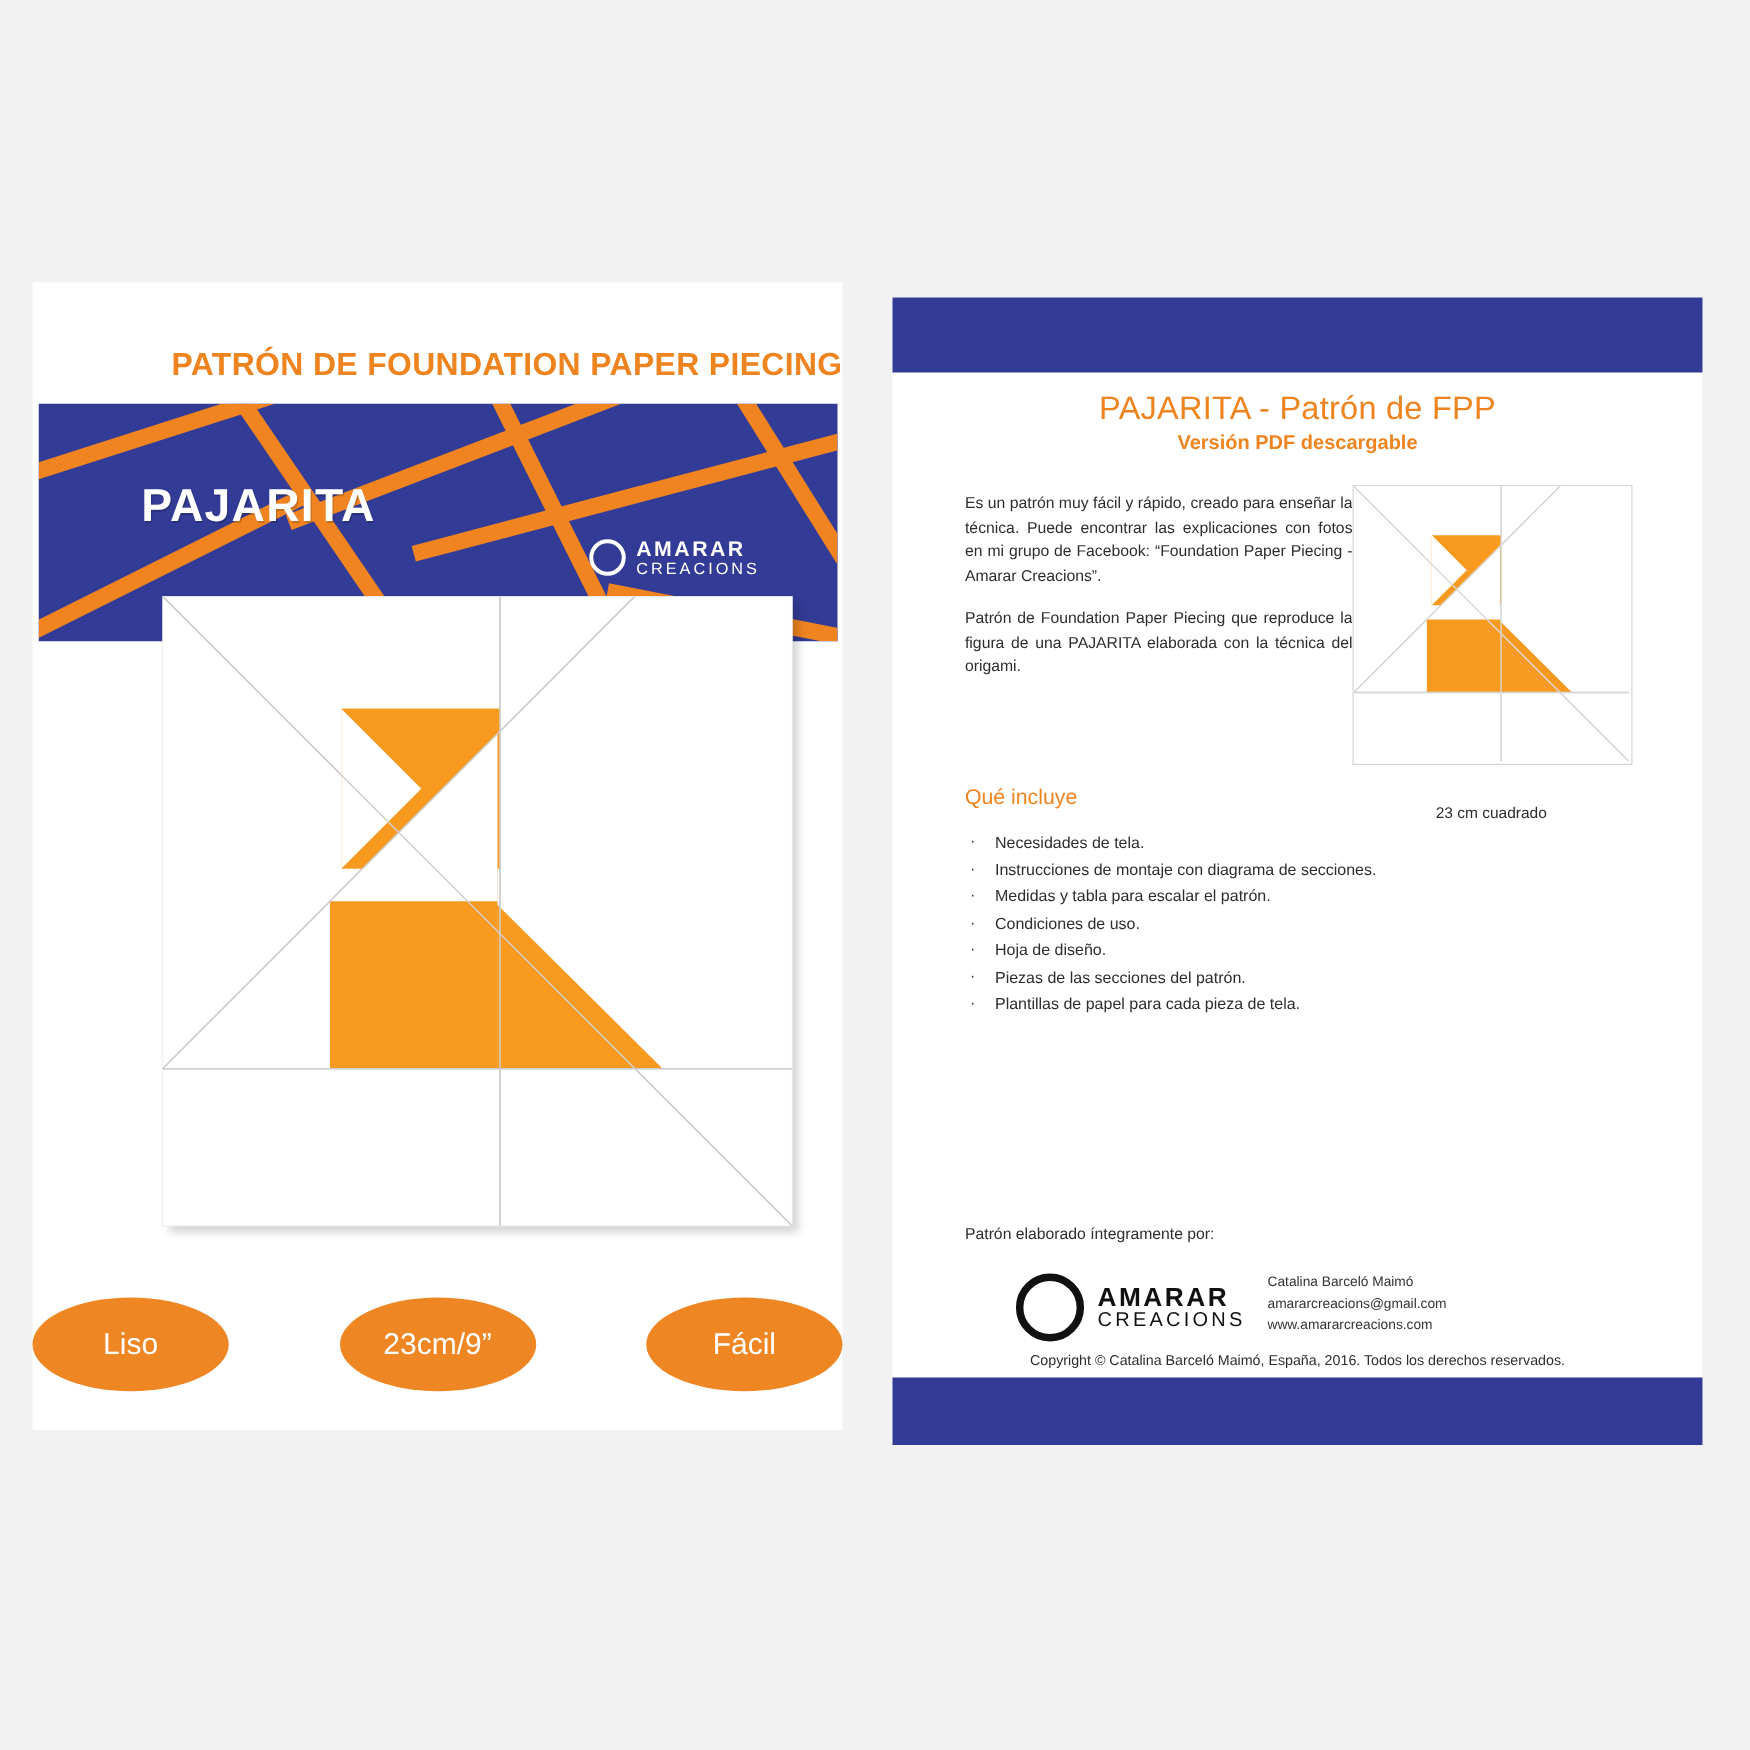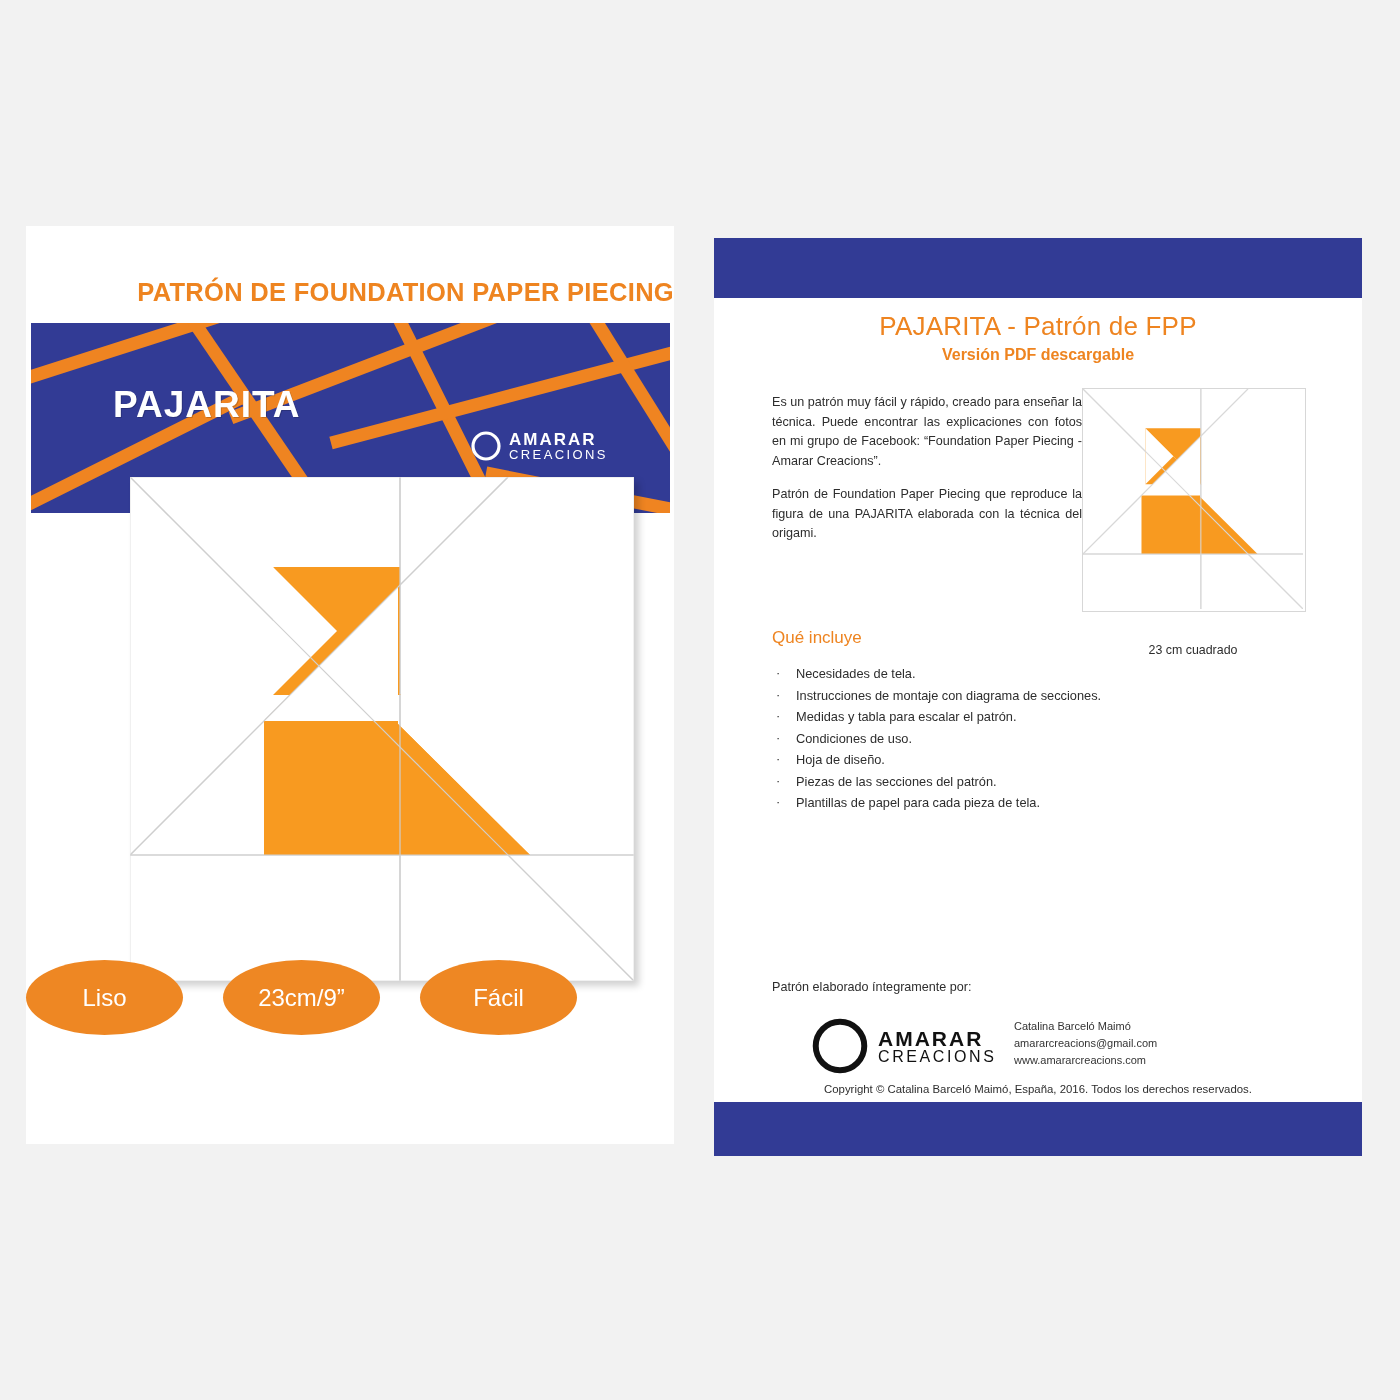--- a/index.html
+++ b/index.html
@@ -85,24 +85,24 @@
     width: 504px;
     height: 504px;
     background: #ffffff;
     box-shadow: 5px 5px 7px rgba(0,0,0,0.18);
   }
   .block-wrap svg { display: block; }
 
   .pill-row {
     position: absolute;
     left: 0;
-    top: 734px;
+    top: 812px;
     width: 648px;
     display: flex;
-    justify-content: flex-start;
+    justify-content: space-between;
     gap: 40px;
   }
   .pill {
     width: 157px;
     height: 75px;
     border-radius: 50%;
     background: #ee8723;
     color: #ffffff;
     display: flex;
     align-items: center;

